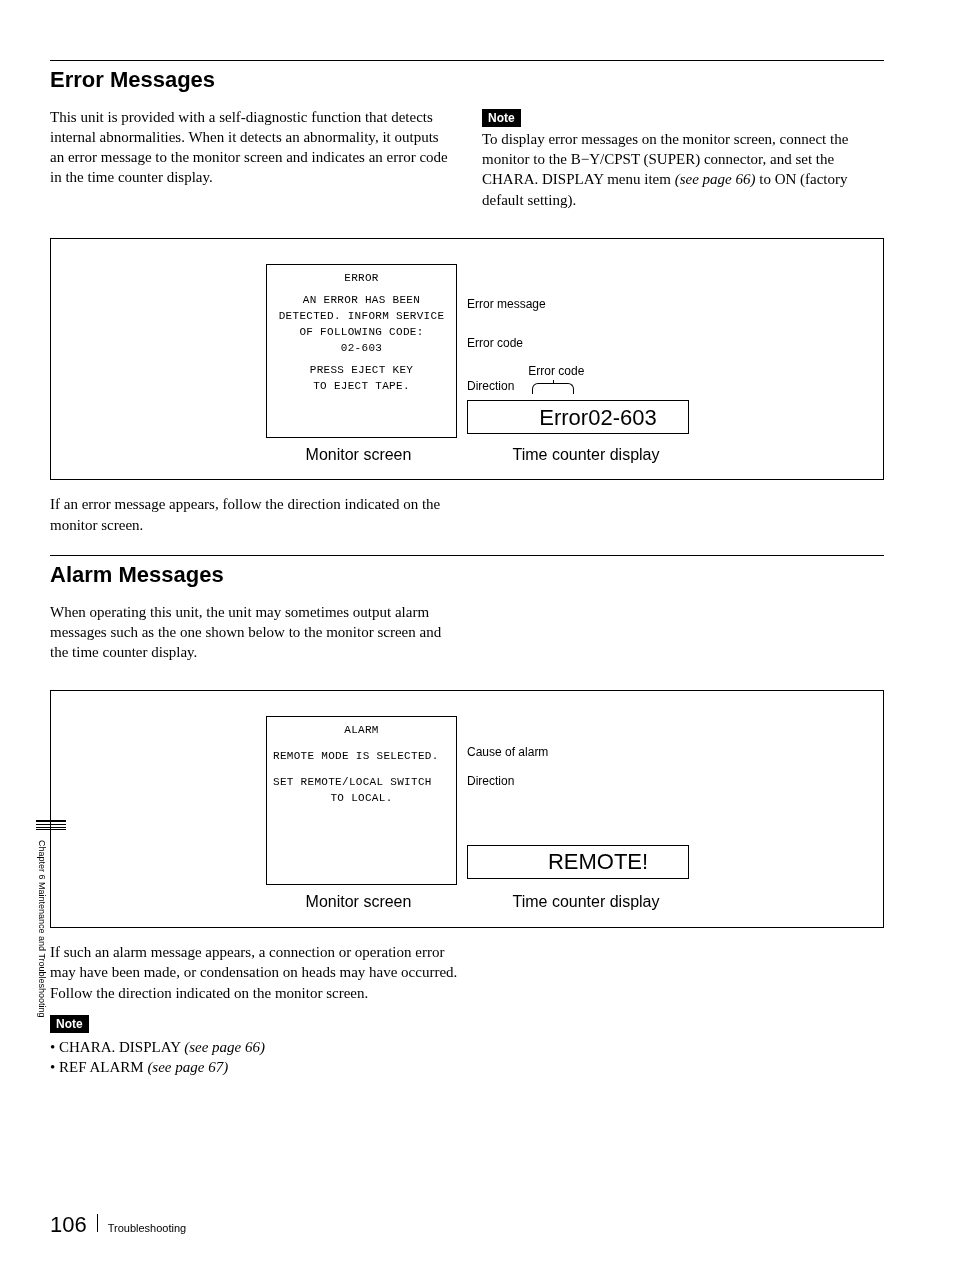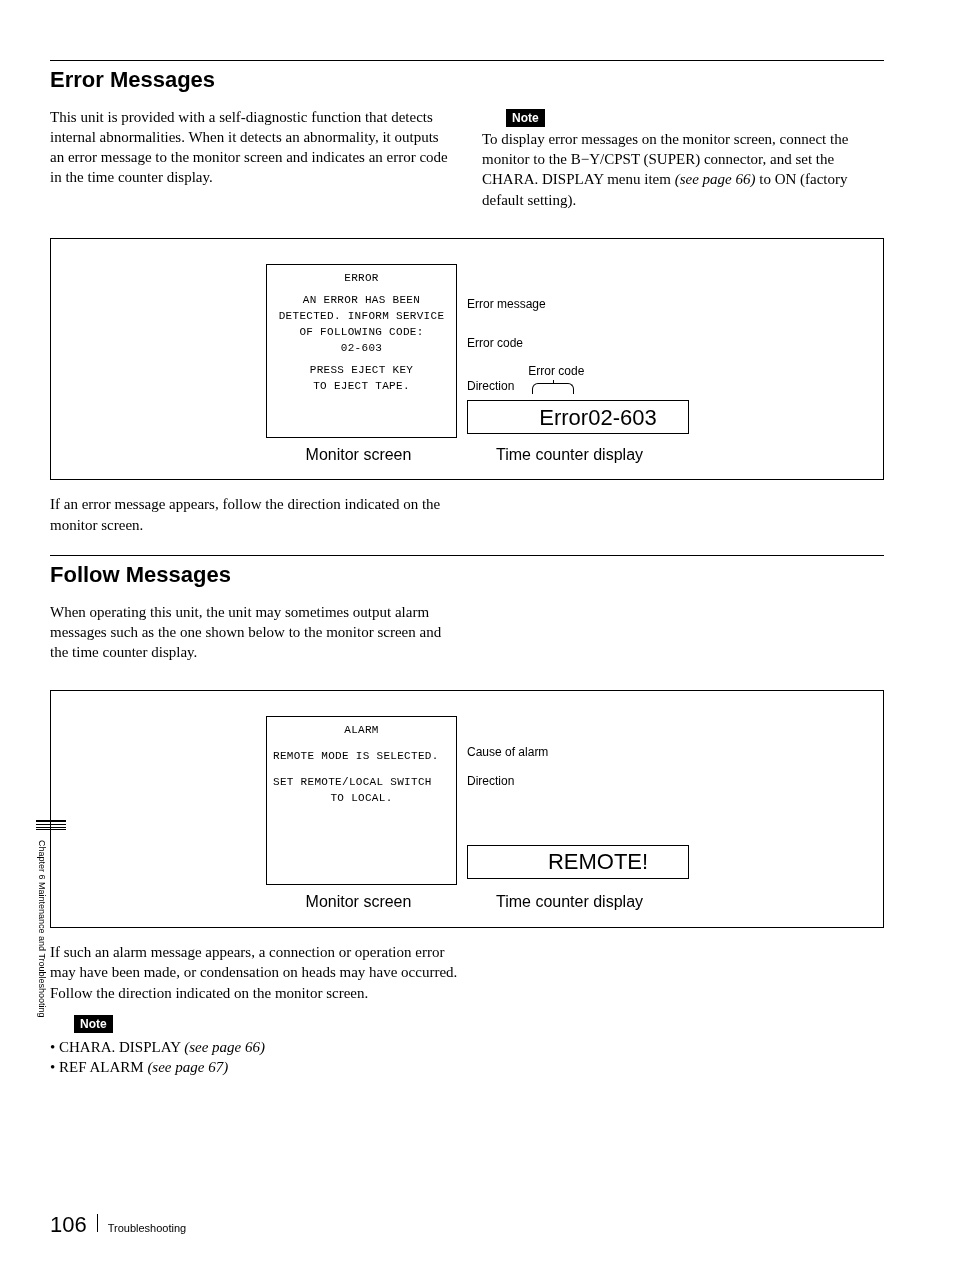--- a/index.html
+++ b/index.html
@@ -28,21 +28,20 @@
   }
   .note-badge {
     display: inline-block;
     background: #000;
     color: #fff;
     font-family: Arial, Helvetica, sans-serif;
     font-size: 12px;
     font-weight: bold;
     padding: 1px 6px;
     margin-bottom: 2px;
-    margin-left: 24px;
   }
   em, .ref {
     font-style: italic;
   }
   .figure-box {
     border: 1.5px solid #000;
     margin: 18px 0 14px 0;
     padding: 25px 60px 14px 60px;
     position: relative;
     font-family: Arial, Helvetica, sans-serif;
@@ -102,21 +101,21 @@
     margin-top: 6px;
   }
   .fig-label-left {
     width: 185px;
     margin-left: 155px;
     text-align: center;
   }
   .fig-label-right {
     width: 180px;
     margin-left: 45px;
-    text-align: left;
+    text-align: center;
   }
   ul.bullets {
     list-style: none;
     margin: 2px 0 0 0;
     padding: 0;
   }
   ul.bullets li::before {
     content: "• ";
   }
   .side-tab {
@@ -230,21 +229,21 @@
     </div>
   </div>
   <div class="fig-labels">
     <div class="fig-label-left">Monitor screen</div>
     <div class="fig-label-right">Time counter display</div>
   </div>
 </div>
 
 <p style="max-width:48%;">If an error message appears, follow the direction indicated on the monitor screen.</p>
 
-<h2 class="headline" style="margin-top:20px;">Follow Messages</h2>
+<h2 class="headline" style="margin-top:20px;">Alarm Messages</h2>
 
 <div class="two-col">
   <div class="col">
     <p>When operating this unit, the unit may sometimes output alarm messages such as the one shown below to the monitor screen and the time counter display.</p>
   </div>
   <div class="col"></div>
 </div>
 
 <div class="figure-box">
   <div class="fig-row">

